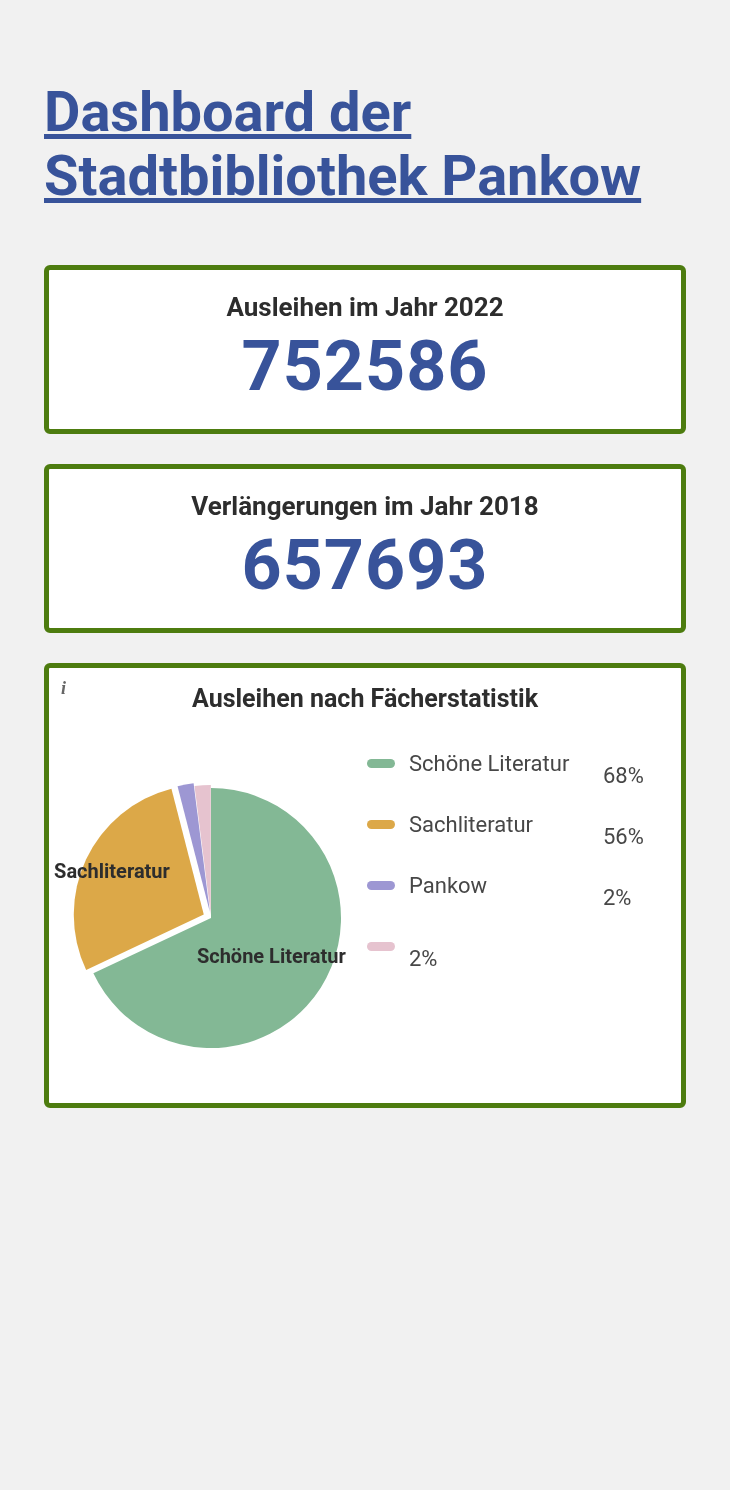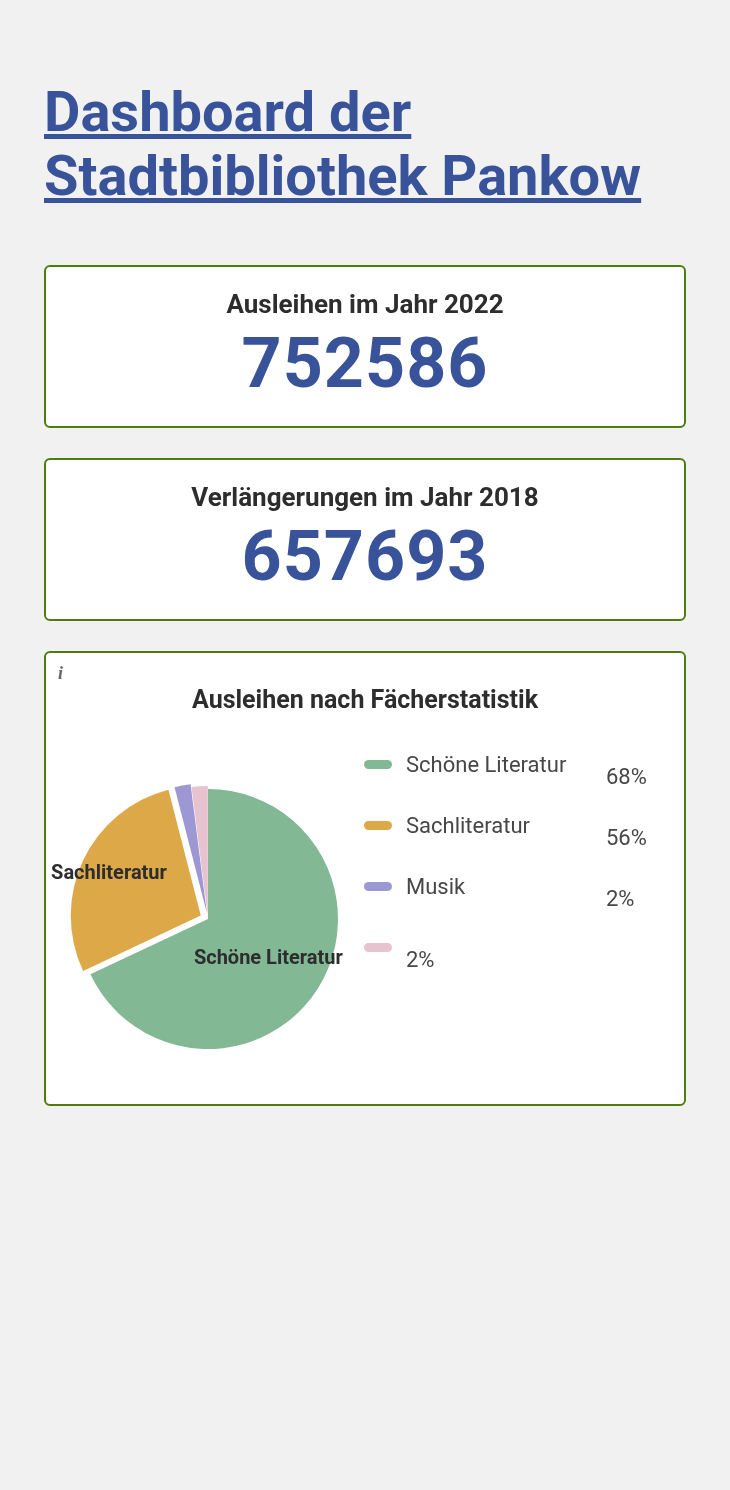--- a/index.html
+++ b/index.html
@@ -14,21 +14,21 @@
   h1.page-title {
     color: #38539a;
     font-weight: 700;
     font-size: 56px;
     line-height: 1.15;
     margin-bottom: 56px;
     text-decoration: underline;
   }
   .card {
     background: #ffffff;
-    border: 2px solid #4d7c0f;
+    border: 5px solid #4d7c0f;
     border-radius: 6px;
     margin-bottom: 30px;
     padding: 22px 22px 24px 22px;
     position: relative;
   }
   .card-title {
     text-align: center;
     font-size: 26px;
     font-weight: 700;
     color: #2d2d2d;
@@ -56,21 +56,20 @@
     color: #666;
     cursor: pointer;
   }
   .chart-title {
     text-align: center;
     font-size: 25px;
     font-weight: 700;
     color: #2d2d2d;
     padding-top: 4px;
     margin-bottom: 20px;
-    margin-top: 16px;
   }
   .chart-body {
     display: flex;
     align-items: flex-start;
   }
   .pie-wrap {
     position: relative;
     width: 280px;
     height: 330px;
     flex: 0 0 280px;
@@ -146,21 +145,21 @@
           <span class="legend-name">Schöne Literatur</span>
           <span class="legend-pct">68%</span>
         </div>
         <div class="legend-row">
           <span class="legend-swatch" style="background: rgb(220, 168, 72);"></span>
           <span class="legend-name">Sachliteratur</span>
           <span class="legend-pct">56%</span>
         </div>
         <div class="legend-row">
           <span class="legend-swatch" style="background: rgb(157, 151, 211);"></span>
-          <span class="legend-name">Musik</span>
+          <span class="legend-name">Pankow</span>
           <span class="legend-pct">2%</span>
         </div>
         <div class="legend-row">
           <span class="legend-swatch" style="background: rgb(230, 195, 207);"></span>
           <span class="legend-pct">2%</span>
         </div>
       </div>
   </div>
 </div>
 

